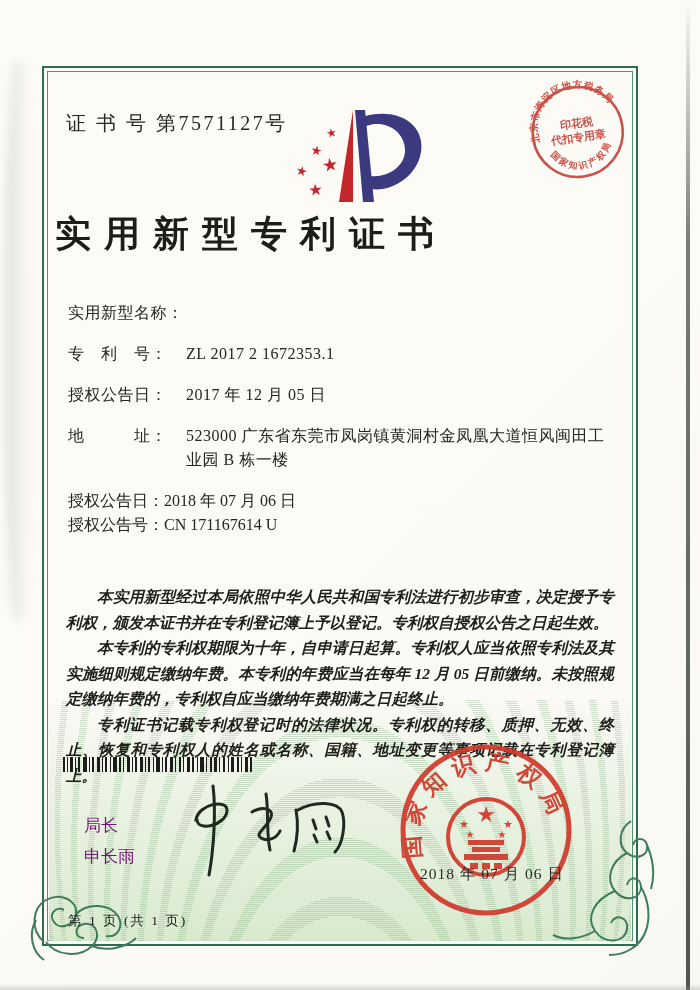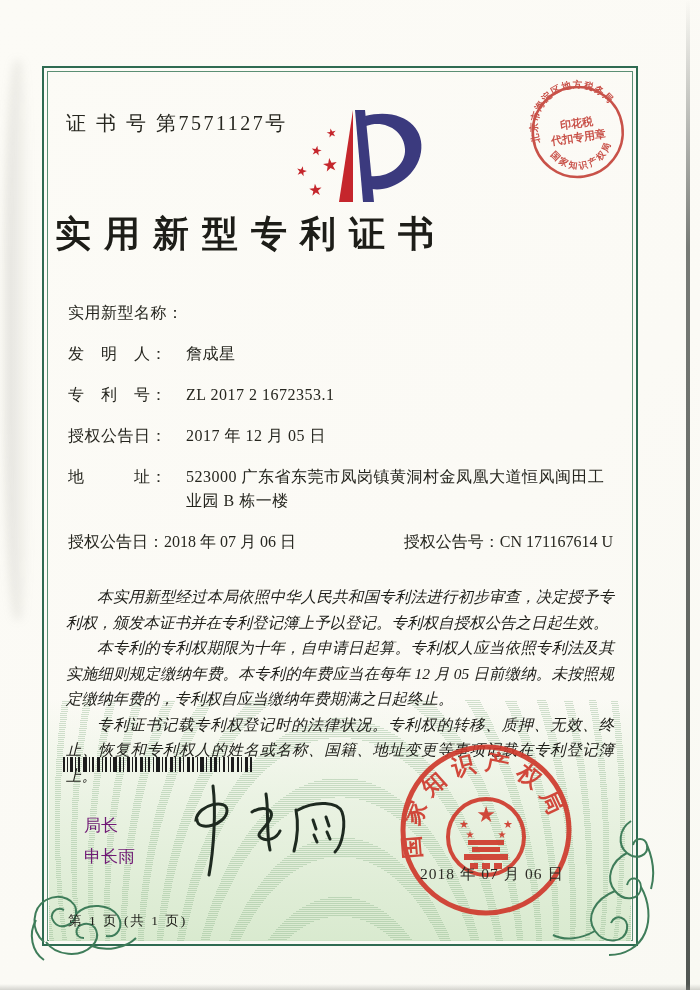--- a/index.html
+++ b/index.html
@@ -34,25 +34,25 @@
 
   .logo{position:absolute;left:283px;top:106px;z-index:2;}
 
   .title{position:absolute;left:42px;top:210px;width:592px;text-align:left;z-index:2;
     font-size:36px;font-weight:bold;letter-spacing:13px;text-indent:13px;color:#1d1d18;}
 
   .fields{position:absolute;left:68px;top:301px;width:545px;z-index:2;font-size:16px;}
   .field-row{display:flex;line-height:24px;margin-bottom:17px;}
   .flabel{flex:0 0 118px;white-space:pre;letter-spacing:.5px;}
   .fvalue{flex:1;letter-spacing:.5px;}
-  .grant-row{display:flex;justify-content:space-between;line-height:24px;margin-top:4px;}
+  .grant-row{display:flex;justify-content:space-between;line-height:24px;margin-top:4px;flex-direction:column;}
   .grant-pair{white-space:nowrap;}
 
   .paragraphs{position:absolute;left:66px;top:584px;width:548px;z-index:2;
-    font-size:15.5px;line-height:25.5px;text-align:justify;font-style:italic;color:#20201b;}
+    font-size:15.5px;line-height:25.5px;text-align:justify;font-style:italic;color:#20201b;font-weight:bold;}
   .paragraphs p{margin:0;text-indent:2em;}
 
   .barcode{position:absolute;left:63px;top:757px;width:190px;height:15px;z-index:2;}
 
   .signer{position:absolute;left:84px;top:810px;z-index:2;font-size:17px;line-height:31px;
     font-family:"Liberation Sans","DejaVu Sans",sans-serif;color:#701a75;}
   .signature{position:absolute;left:182px;top:778px;z-index:2;}
 
   .seal{position:absolute;left:398px;top:742px;z-index:3;opacity:.92;}
   .seal-date{position:absolute;left:420px;top:864px;z-index:4;font-size:15.5px;letter-spacing:1px;color:#2c2c26;}
@@ -110,24 +110,20 @@
     <text x="52" y="47" text-anchor="middle" fill="#c23b32" font-size="11" font-weight="bold">印花税</text>
     <text x="52" y="61" text-anchor="middle" fill="#c23b32" font-size="11" font-weight="bold">代扣专用章</text>
   </svg>
 </div>
 
 <div class="title">实用新型专利证书</div>
 
 <div class="fields">
   <div class="field-row">
     <span class="flabel">实用新型名称：</span>
-  </div>
-  <div class="field-row">
-    <span class="flabel">发　明　人：</span>
-    <span class="fvalue">詹成星</span>
   </div>
   <div class="field-row">
     <span class="flabel">专　利　号：</span>
     <span class="fvalue">ZL 2017 2 1672353.1</span>
   </div>
   <div class="field-row">
     <span class="flabel">授权公告日：</span>
     <span class="fvalue">2017 年 12 月 05 日</span>
   </div>
   <div class="field-row">

